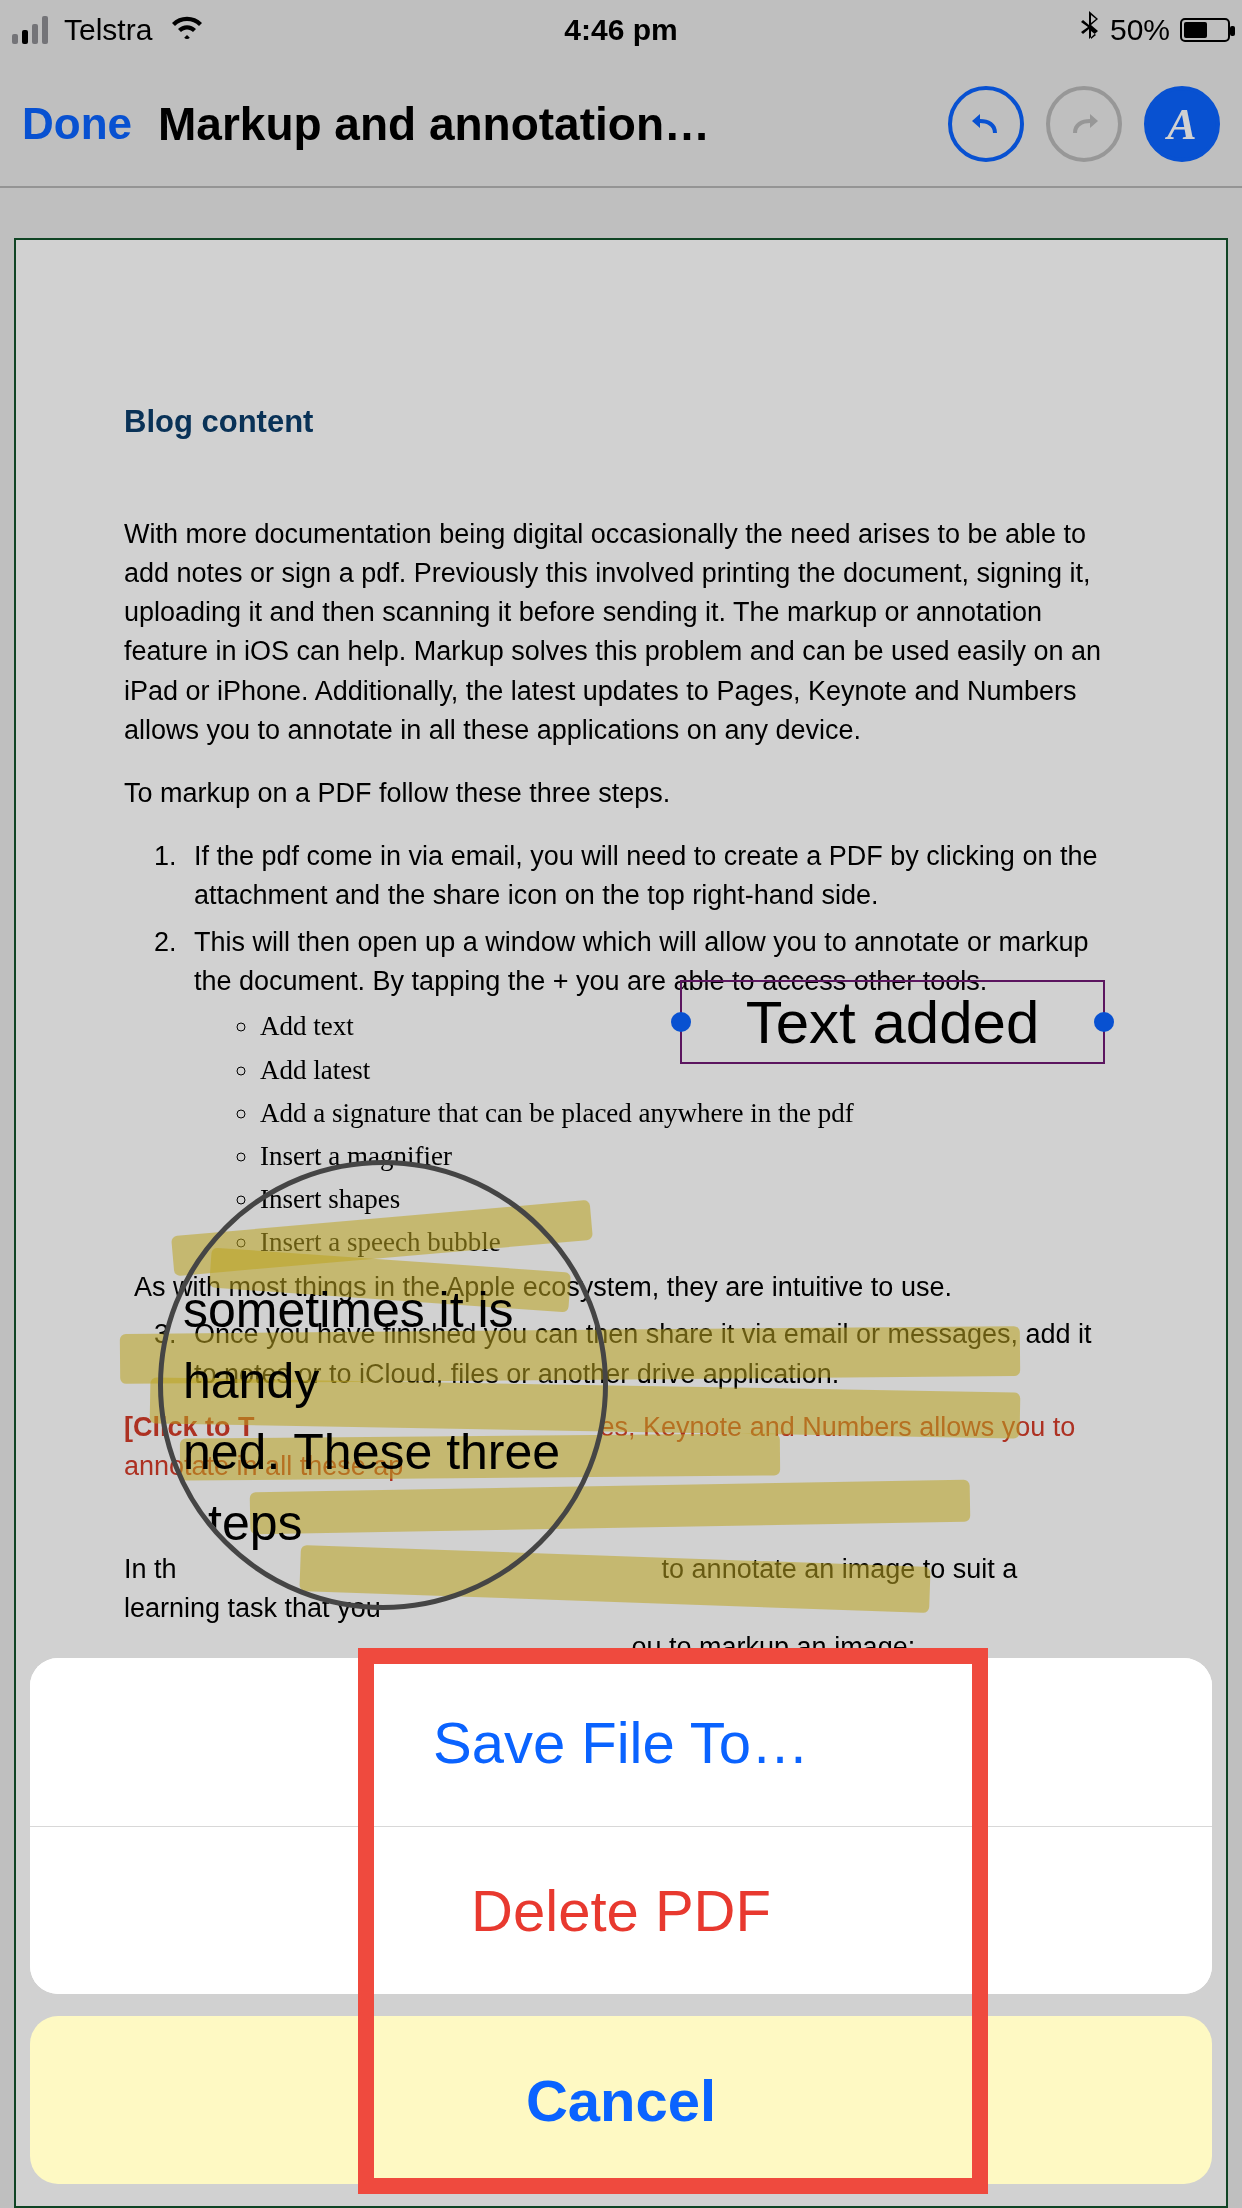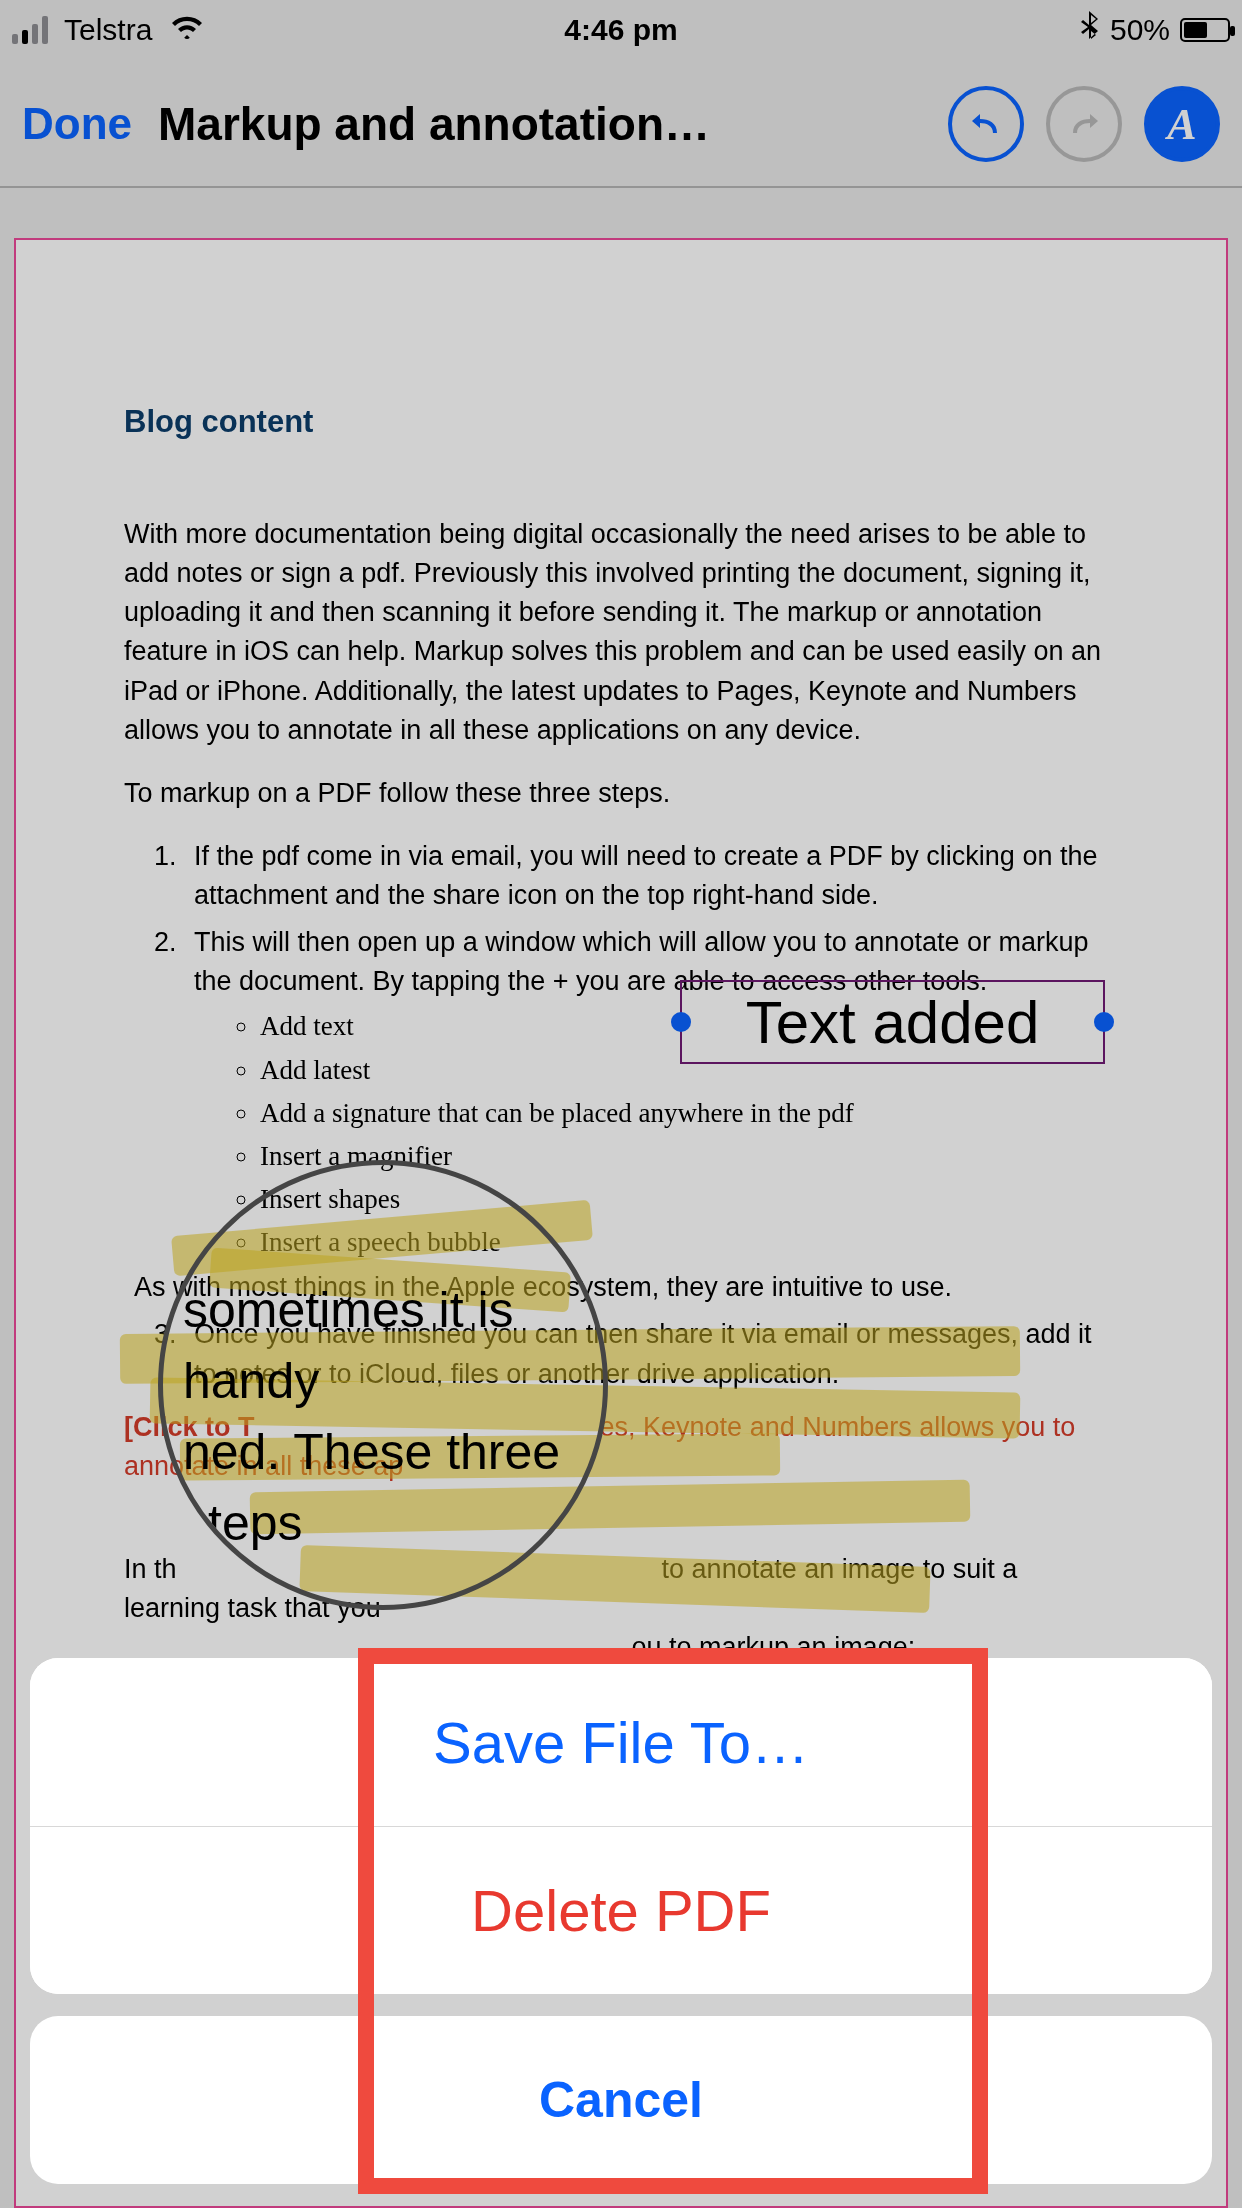--- a/index.html
+++ b/index.html
@@ -30,21 +30,21 @@
   .nav-bar { position: absolute; top: 60px; left:0; right:0; height: 128px; display:flex; align-items:center; padding: 0 22px; z-index:10; }
   .nav-done { color:#0a63ff; font-size: 44px; font-weight: 600; }
   .nav-title { margin-left: 26px; font-size: 46px; font-weight: 700; color:#000; flex: 0 1 auto; white-space: nowrap; overflow: hidden; text-overflow: ellipsis; max-width: 700px;}
   .nav-spacer { flex: 1; }
   .nav-btn { width: 76px; height: 76px; border: 4px solid #0a63ff; border-radius: 50%; margin-left: 22px; display:flex; align-items:center; justify-content:center; font-size: 40px; color:#0a63ff; background: transparent;}
   .nav-btn.disabled { border-color:#b9b9b9; color:#b9b9b9; }
   .nav-btn.markup { background:#0a63ff; color:#fff; font-family: Georgia, serif; font-style: italic; font-weight:600; font-size:44px;}
   .nav-sep { position:absolute; left:0; right:0; bottom:0; height:2px; background:#b5b5b5; }
 
   
-  .doc-frame { position:absolute; top: 238px; left: 14px; right: 14px; bottom: 0; background: #fff; border: 2px solid #ec4899; z-index: 5; }
+  .doc-frame { position:absolute; top: 238px; left: 14px; right: 14px; bottom: 0; background: #fff; border: 2px solid #14532d; z-index: 5; }
   .doc-inner { padding: 160px 108px 40px 108px; font-family: Arial, Helvetica, sans-serif; color:#000; font-size: 27px; line-height: 1.45; }
   .doc-h { color:#0b3d6b; font-size: 31px; font-weight: 700; margin-bottom: 70px; }
   .doc-p { margin-bottom: 24px; }
   .red-b { color:#d43c2a; font-weight: 700; }
   .red { color:#d43c2a; }
   ol.doc-ol { margin: 18px 0 10px 60px; }
   ol.doc-ol > li { margin-bottom: 8px; padding-left: 10px; }
   ul.doc-ul { list-style: circle; margin: 6px 0 6px 66px; }
   ul.doc-ul li { margin-bottom: 4px; font-family: Liberation Serif, serif; }
   .small-gap { height: 4px; }
@@ -61,21 +61,21 @@
   .magnifier { position:absolute; top: 1160px; left: 158px; width: 450px; height: 450px; border: 5px solid #555; border-radius: 50%; z-index: 25; overflow: hidden; background: rgba(255,255,255,0.0); }
   .magnifier .mag-text { position:absolute; top: 110px; left: 20px; right: 10px; font-size: 50px; line-height: 1.42; color:#000; font-family: Arial, sans-serif; }
 
   
   .sheet-wrap { position:absolute; left: 30px; right: 30px; bottom: 24px; z-index: 100; }
   .sheet-card { background: rgba(255,255,255,0.98); border-radius: 28px; overflow:hidden; margin-bottom: 22px; }
   .sheet-row { height: 168px; display:flex; align-items:center; justify-content:center; font-size: 58px; background:#fff; }
   .sheet-row + .sheet-row { border-top: 1.5px solid #d8d8d8; }
   .sheet-row.save { color:#0a63ff; }
   .sheet-row.delete { color:#e8392f; }
-  .sheet-cancel { background:#ffffff; border-radius: 28px; height: 168px; display:flex; align-items:center; justify-content:center; font-size: 50px; color:#0a63ff; font-weight:600; }
+  .sheet-cancel { background:#fef9c3; border-radius: 28px; height: 168px; display:flex; align-items:center; justify-content:center; font-size: 58px; color:#0a63ff; font-weight:600; }
 
   
   .callout { position:absolute; z-index: 110; border: 16px solid #ef4a3e; left: 328px; width: 630px; top: -10px; bottom: -10px; pointer-events:none; }
 
   .sheet-wrap-rel { position: relative; }
 </style>
 </head>
 <body>
 
 <div class="screen">

